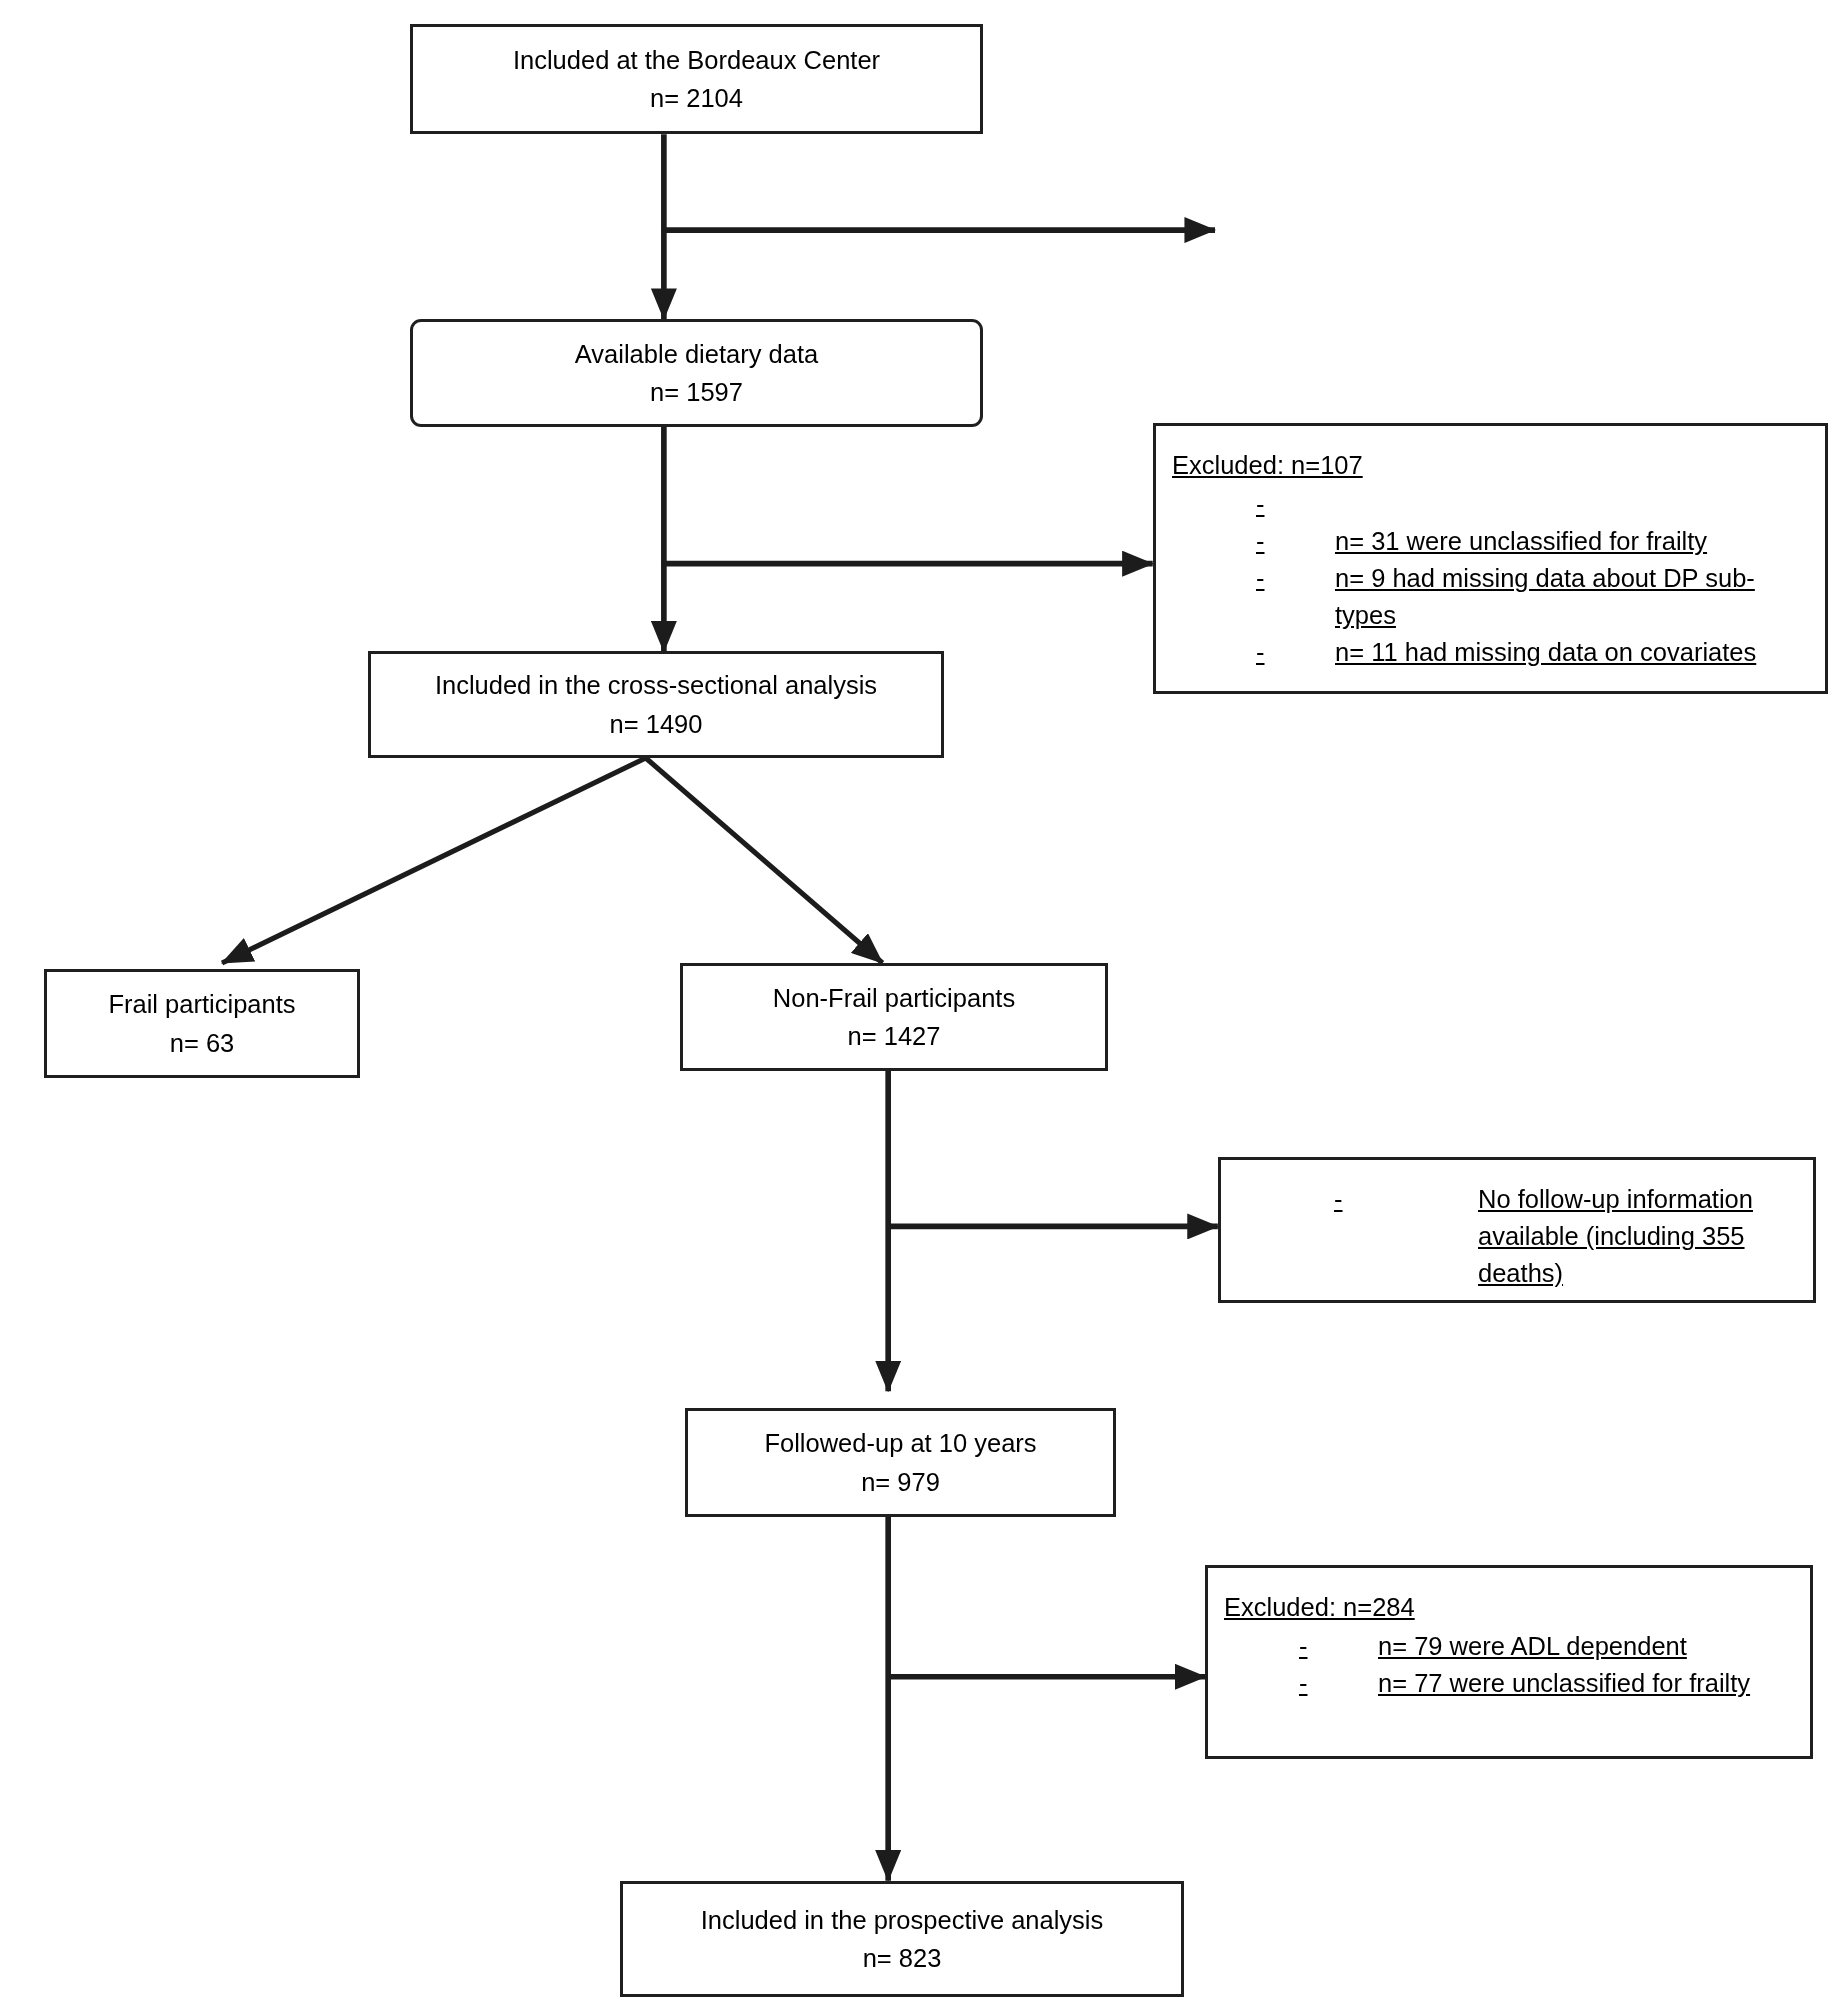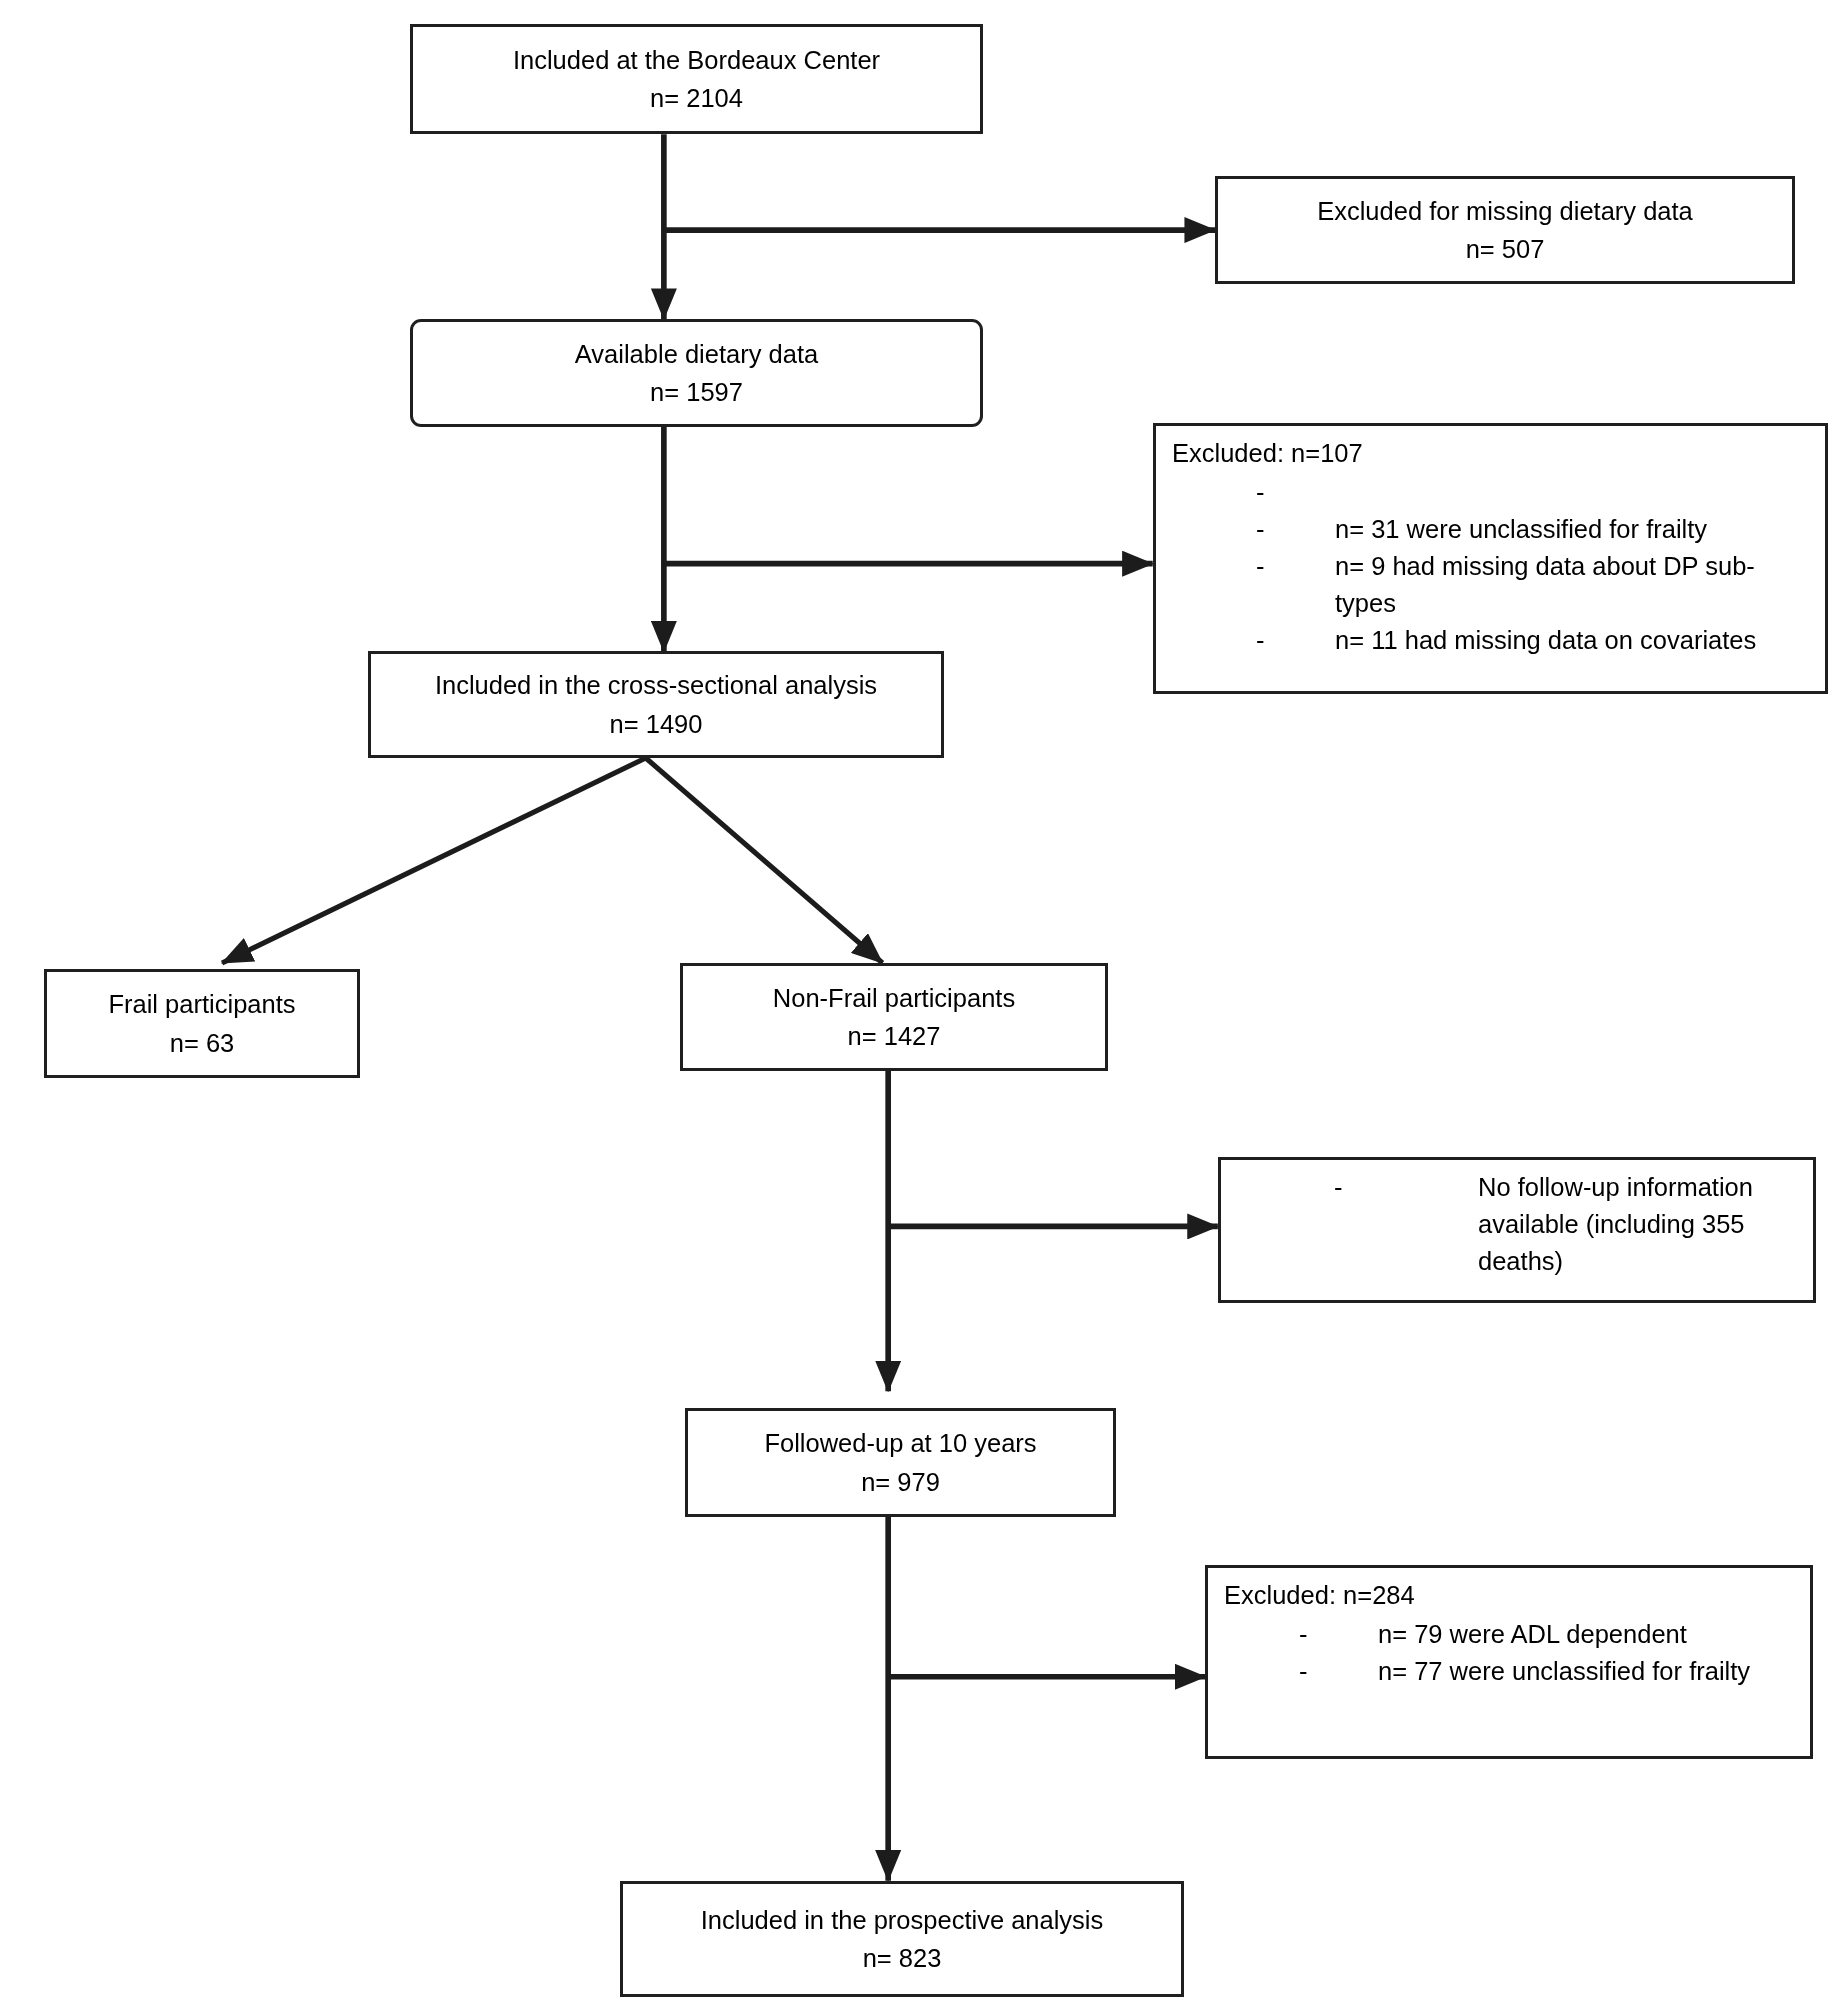--- a/index.html
+++ b/index.html
@@ -36,22 +36,23 @@
   }
   .center-box {
     display: flex;
     flex-direction: column;
     align-items: center;
     justify-content: center;
     text-align: center;
     line-height: 1.5;
   }
   .list-box {
-    padding: 9px 16px 0 16px;
+    padding: 21px 16px 0 16px;
     line-height: 1.45;
+    text-decoration: underline;
   }
   .list-title {
     text-align: left;
     margin-bottom: 2.3px;
   }
   .bullet-row { display: flex; }
   .bullet-marker {
     flex: 0 0 auto;
     text-align: left;
   }
@@ -88,24 +89,20 @@
     <path class="thick" d="M1568,2165 L2150,2165" marker-end="url(#arrowhead)"></path>
     <path class="thick" d="M1568,2648 L1568,3320" marker-end="url(#arrowhead)"></path>
     <path class="thick" d="M1568,2960 L2128,2960" marker-end="url(#arrowhead)"></path>
   </svg>
 
   <div class="box center-box" style="left:410px; top:24px; width:573px; height:110px;">
     <span>Included at the Bordeaux Center</span>
     <span>n= 2104</span>
   </div>
 
-  <div class="box center-box" style="left:1215px; top:176px; width:580px; height:108px;">
-    <span>Excluded for missing dietary data</span>
-    <span>n= 507</span>
-  </div>
 
   <div class="box center-box" style="left:410px; top:319px; width:573px; height:108px;border-radius:11px;">
     <span>Available dietary data</span>
     <span>n= 1597</span>
   </div>
 
   <div class="box list-box b107" style="left:1153px; top:423px; width:675px; height:271px;">
     <div class="list-title">Excluded: n=107</div>
     <div class="bullet-row">
       <span class="bullet-marker">-</span>

